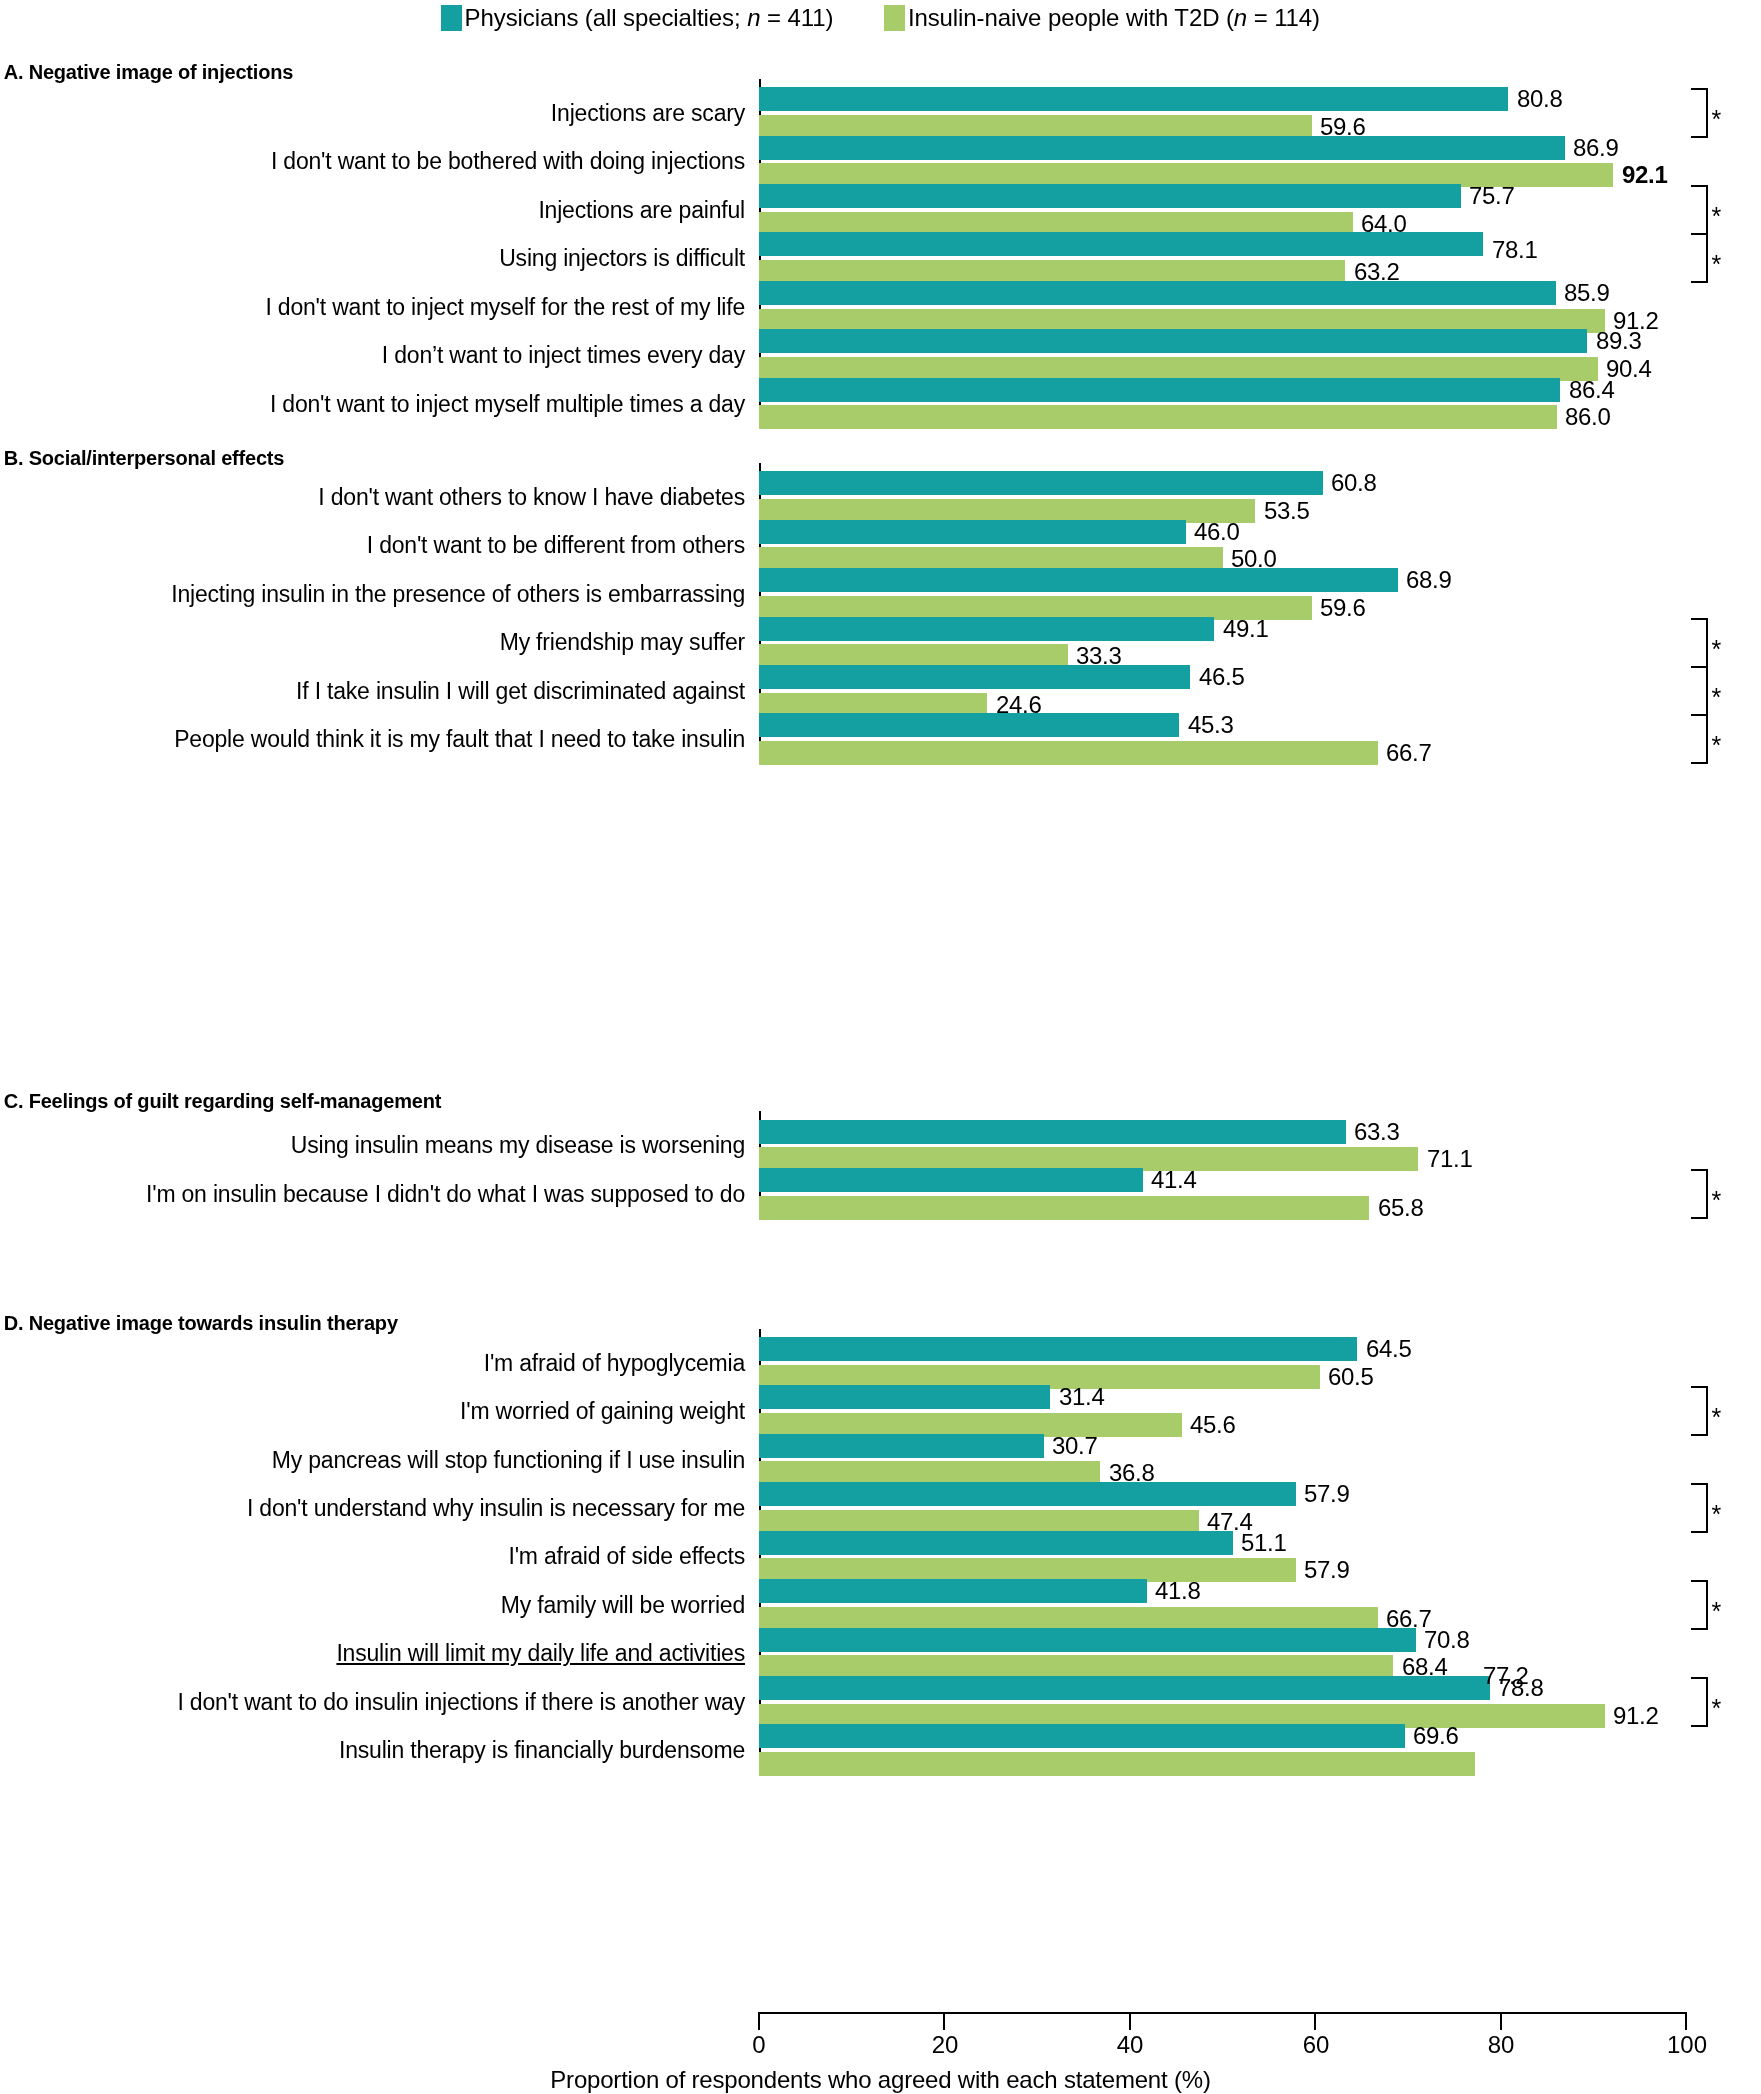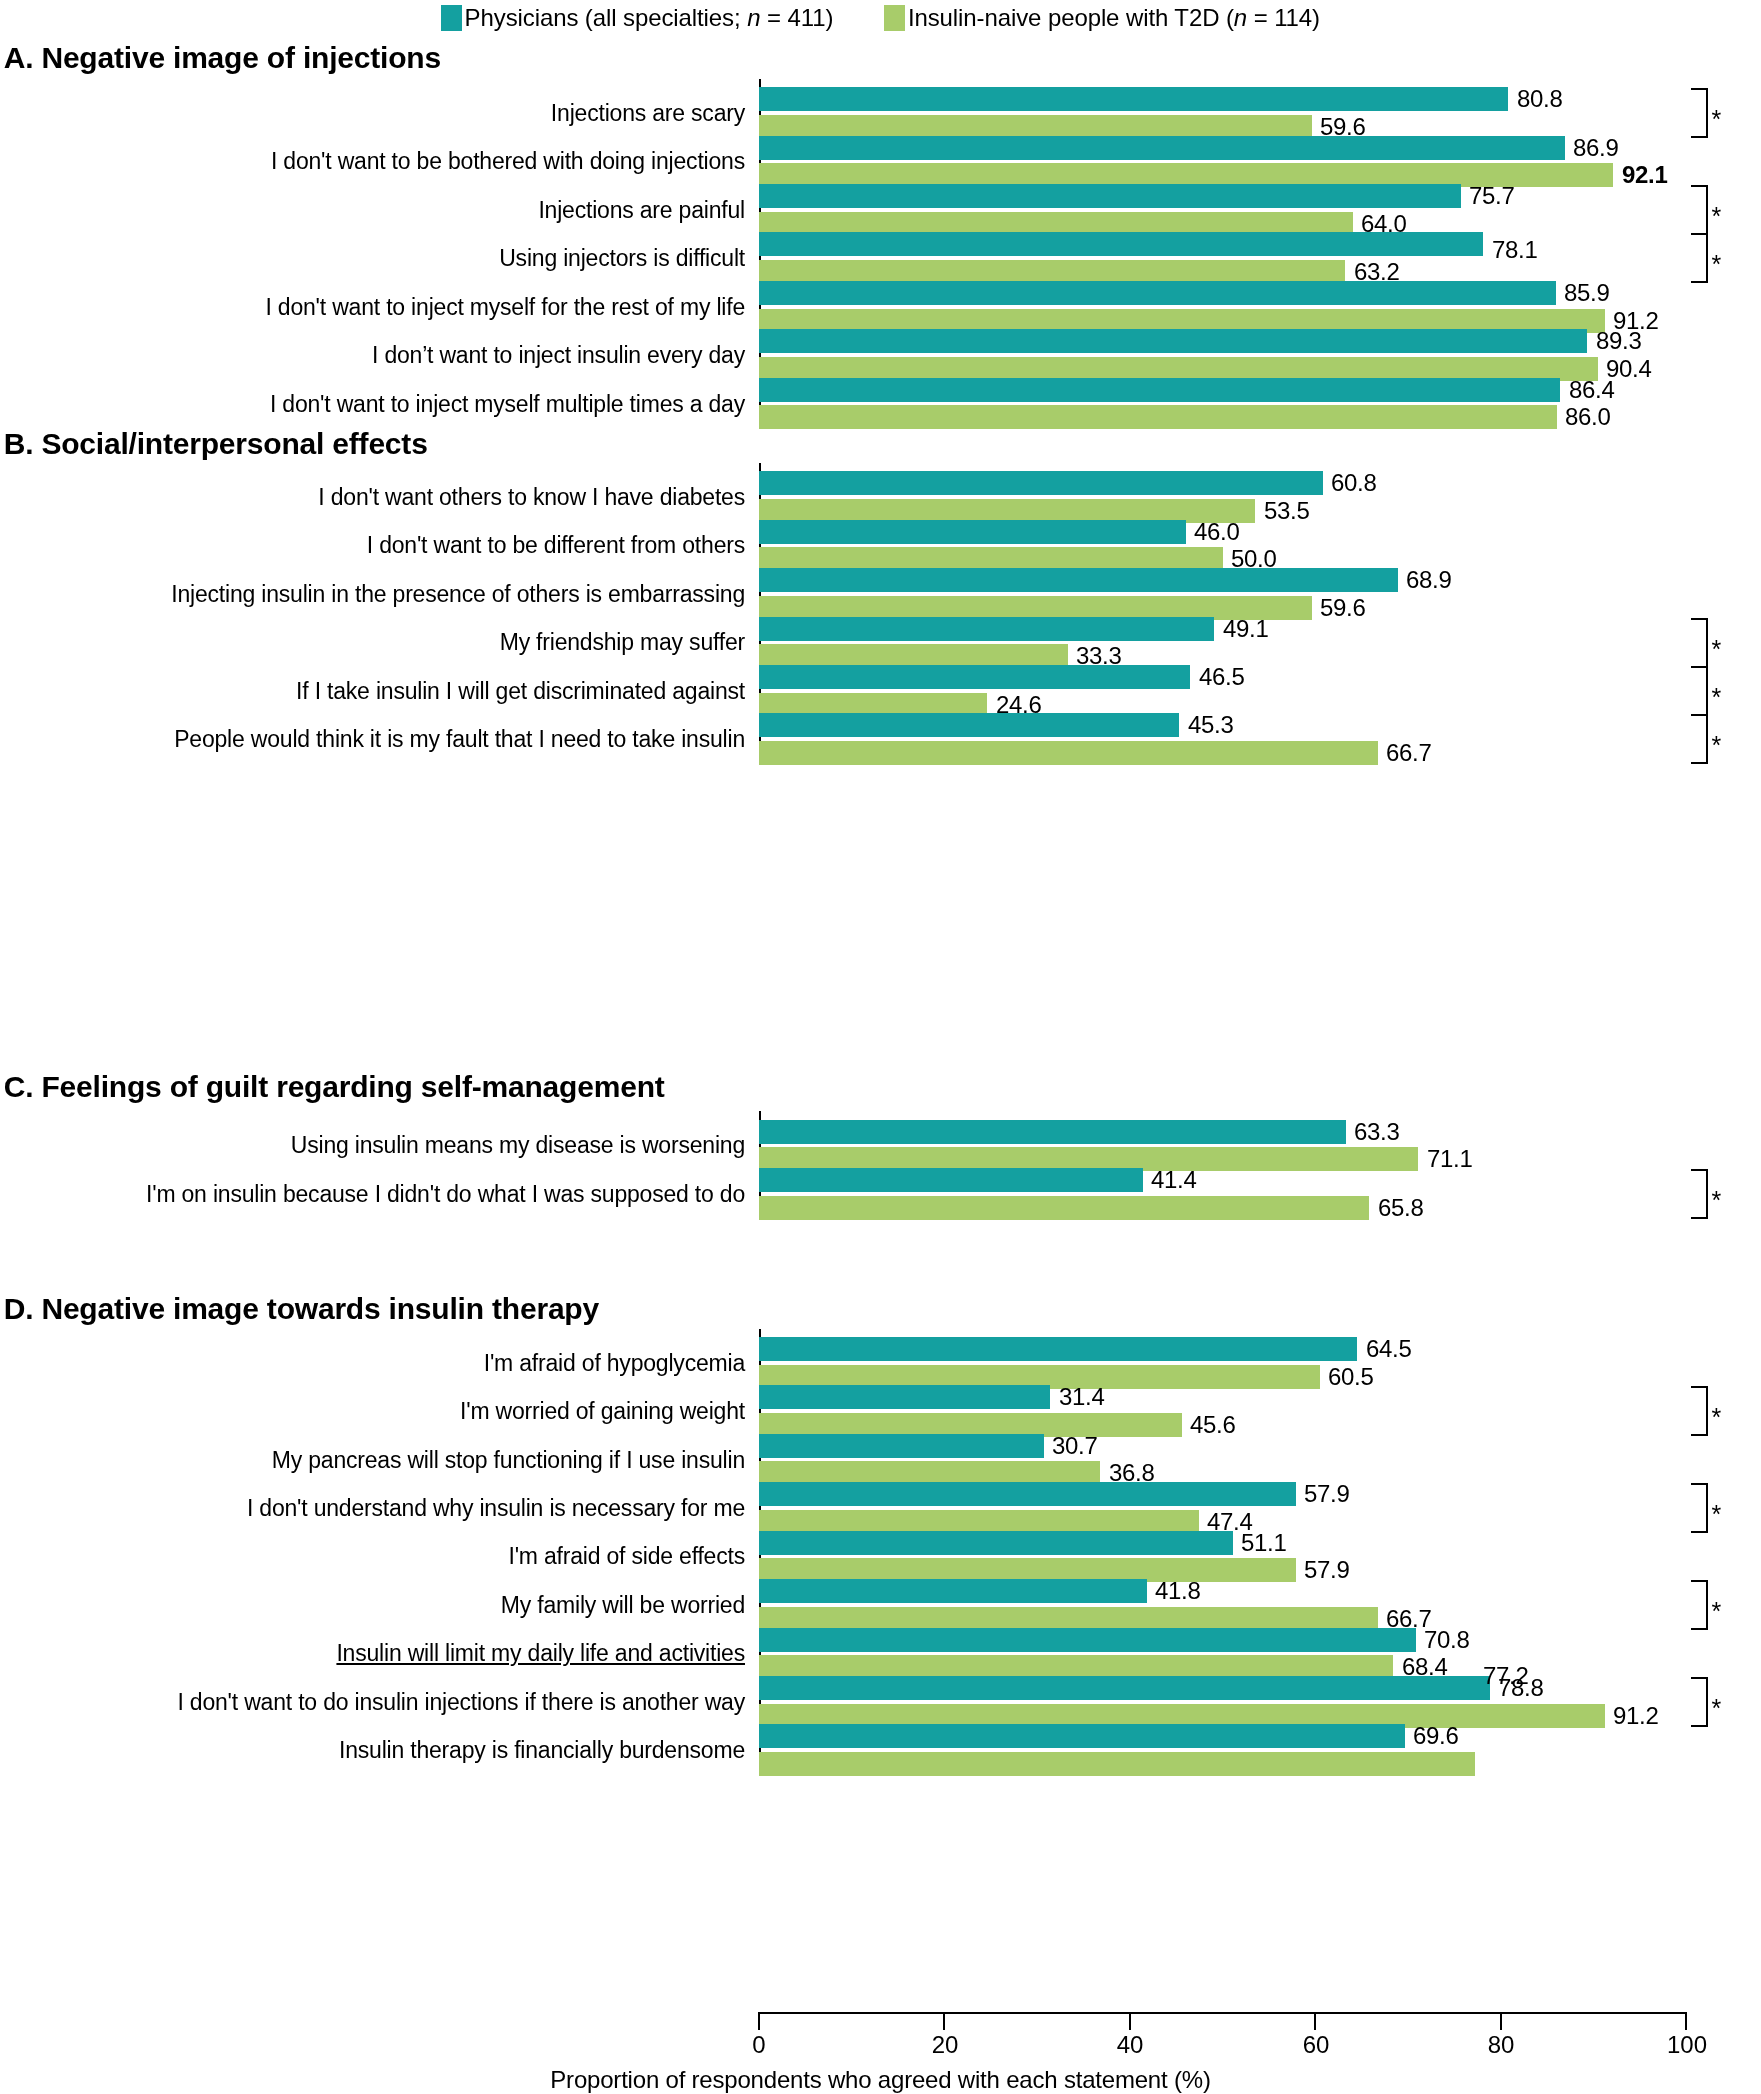--- a/index.html
+++ b/index.html
@@ -10,22 +10,22 @@
   
   .legend{position:absolute;left:0;top:1.9px;width:1761px;height:32px;
           display:flex;justify-content:center;align-items:center;gap:51px;}
   .leg-item{display:flex;align-items:center;gap:3px;}
   .leg-swatch{width:20.6px;height:26px;display:block;}
   .leg-text{font-size:24px;line-height:26px;white-space:nowrap;letter-spacing:-0.1px;}
   .leg-text i{font-style:italic;}
 
   
   .panel{position:absolute;left:0;width:1761px;}
-  .panel-title{position:absolute;left:3.7px;font-size:30px;font-weight:bold;
-               white-space:nowrap;letter-spacing:-0.2px;}
+  .panel-title{position:absolute;left:3.7px;font-size:20px;font-weight:bold;
+               white-space:nowrap;letter-spacing:-0.2px;margin-top:20px;}
   .axisline{position:absolute;left:759px;width:2.4px;background:#000;}
   .cat-label{position:absolute;right:1016px;
              font-size:23px;line-height:1;white-space:nowrap;letter-spacing:-0.2px;}
   .bar{position:absolute;height:24px;}
   .bar.teal{background:#14a0a0;}
   .bar.green{background:#a8cc6a;}
   .bar-val{position:absolute;font-size:24px;line-height:24px;white-space:nowrap;letter-spacing:-0.3px;}
 
   
   .sig{position:absolute;}
@@ -91,21 +91,21 @@
         <div class="bar-val" style="left: 1354px; top: 260px;">63.2</div>
         <div class="sig" style="left: 1691px; top: 233px;">
           <div class="brk" style="height: 46px;"></div>
           <div class="ast" style="top: 19px;">*</div>
         </div>
         <div class="cat-label" style="top: 296px;">I don't want to inject myself for the rest of my life</div>
         <div class="bar teal" style="left: 759px; top: 281px; width: 797px;"></div>
         <div class="bar-val" style="left: 1564px; top: 281px;">85.9</div>
         <div class="bar green" style="left: 759px; top: 309px; width: 846px;"></div>
         <div class="bar-val" style="left: 1613px; top: 309px;">91.2</div>
-        <div class="cat-label" style="top: 344px;">I don’t want to inject insulin every day</div>
+        <div class="cat-label" style="top: 344px;">I don’t want to inject times every day</div>
         <div class="bar teal" style="left: 759px; top: 329px; width: 828px;"></div>
         <div class="bar-val" style="left: 1596px; top: 329px;">89.3</div>
         <div class="bar green" style="left: 759px; top: 357px; width: 839px;"></div>
         <div class="bar-val" style="left: 1606px; top: 357px;">90.4</div>
         <div class="cat-label" style="top: 393px;">I don't want to inject myself multiple times a day</div>
         <div class="bar teal" style="left: 759px; top: 378px; width: 801px;"></div>
         <div class="bar-val" style="left: 1569px; top: 378px;">86.4</div>
         <div class="bar green" style="left: 759px; top: 405px; width: 798px;"></div>
         <div class="bar-val" style="left: 1565px; top: 405px;">86.0</div>
       </div>

